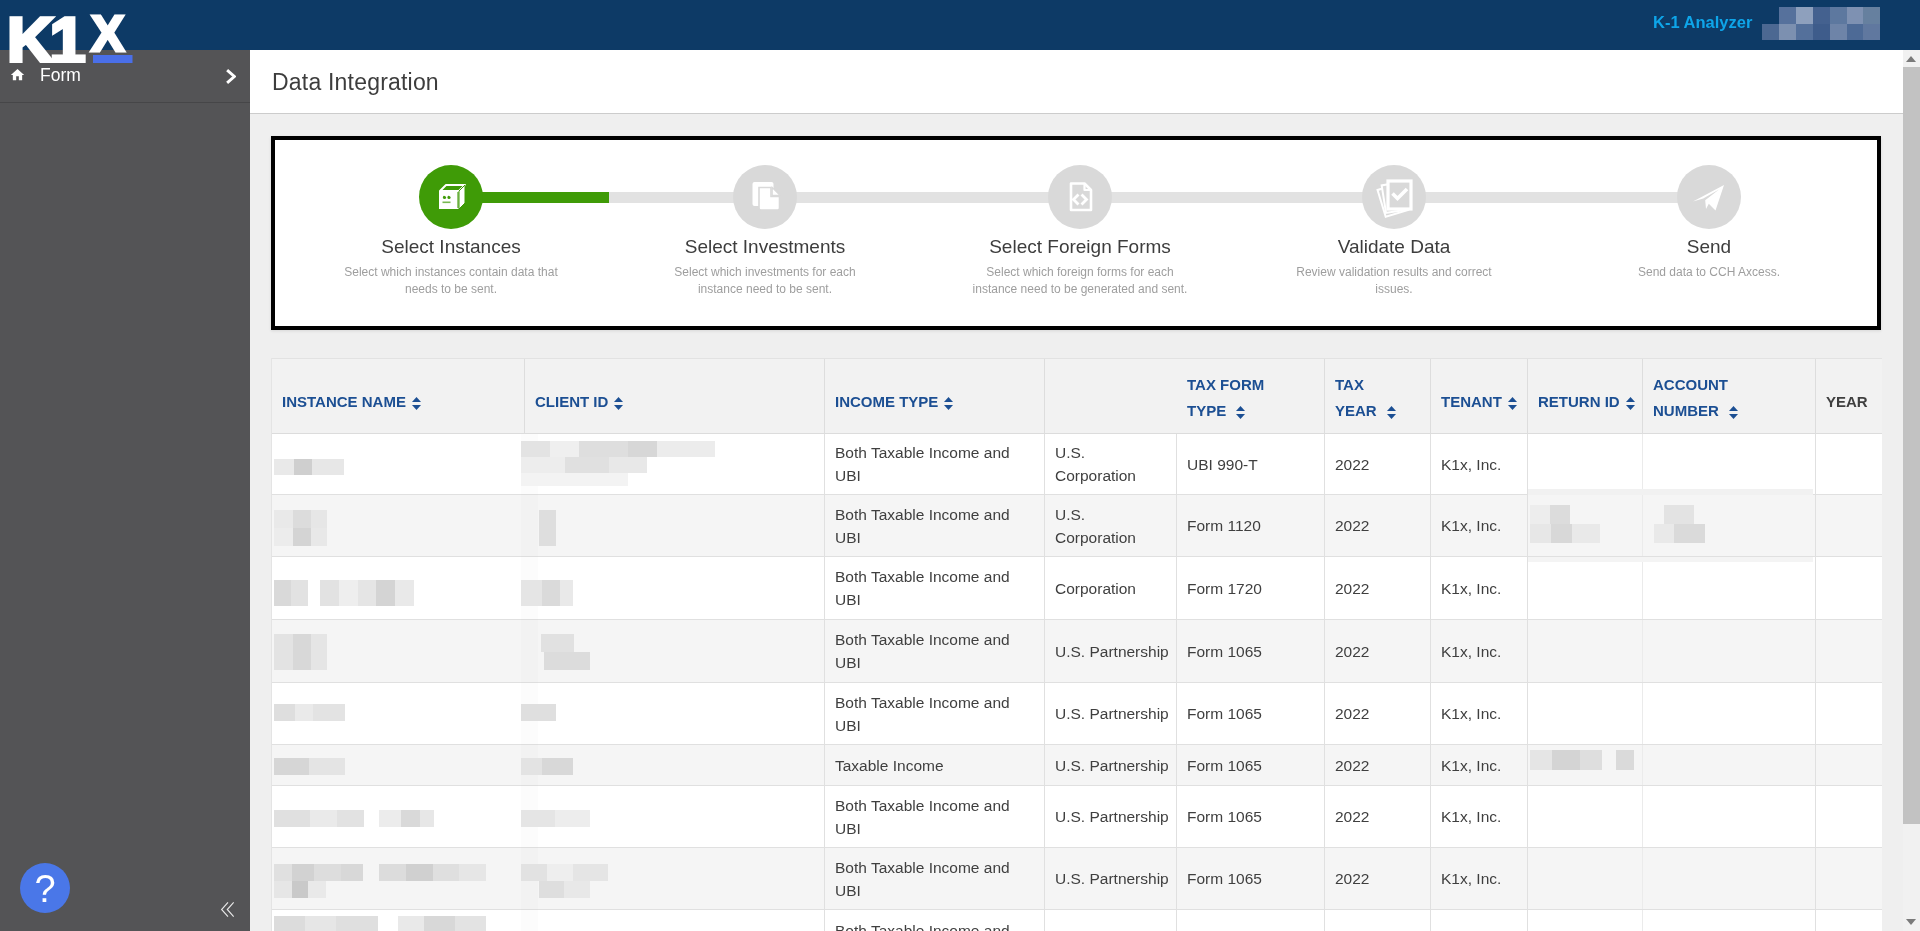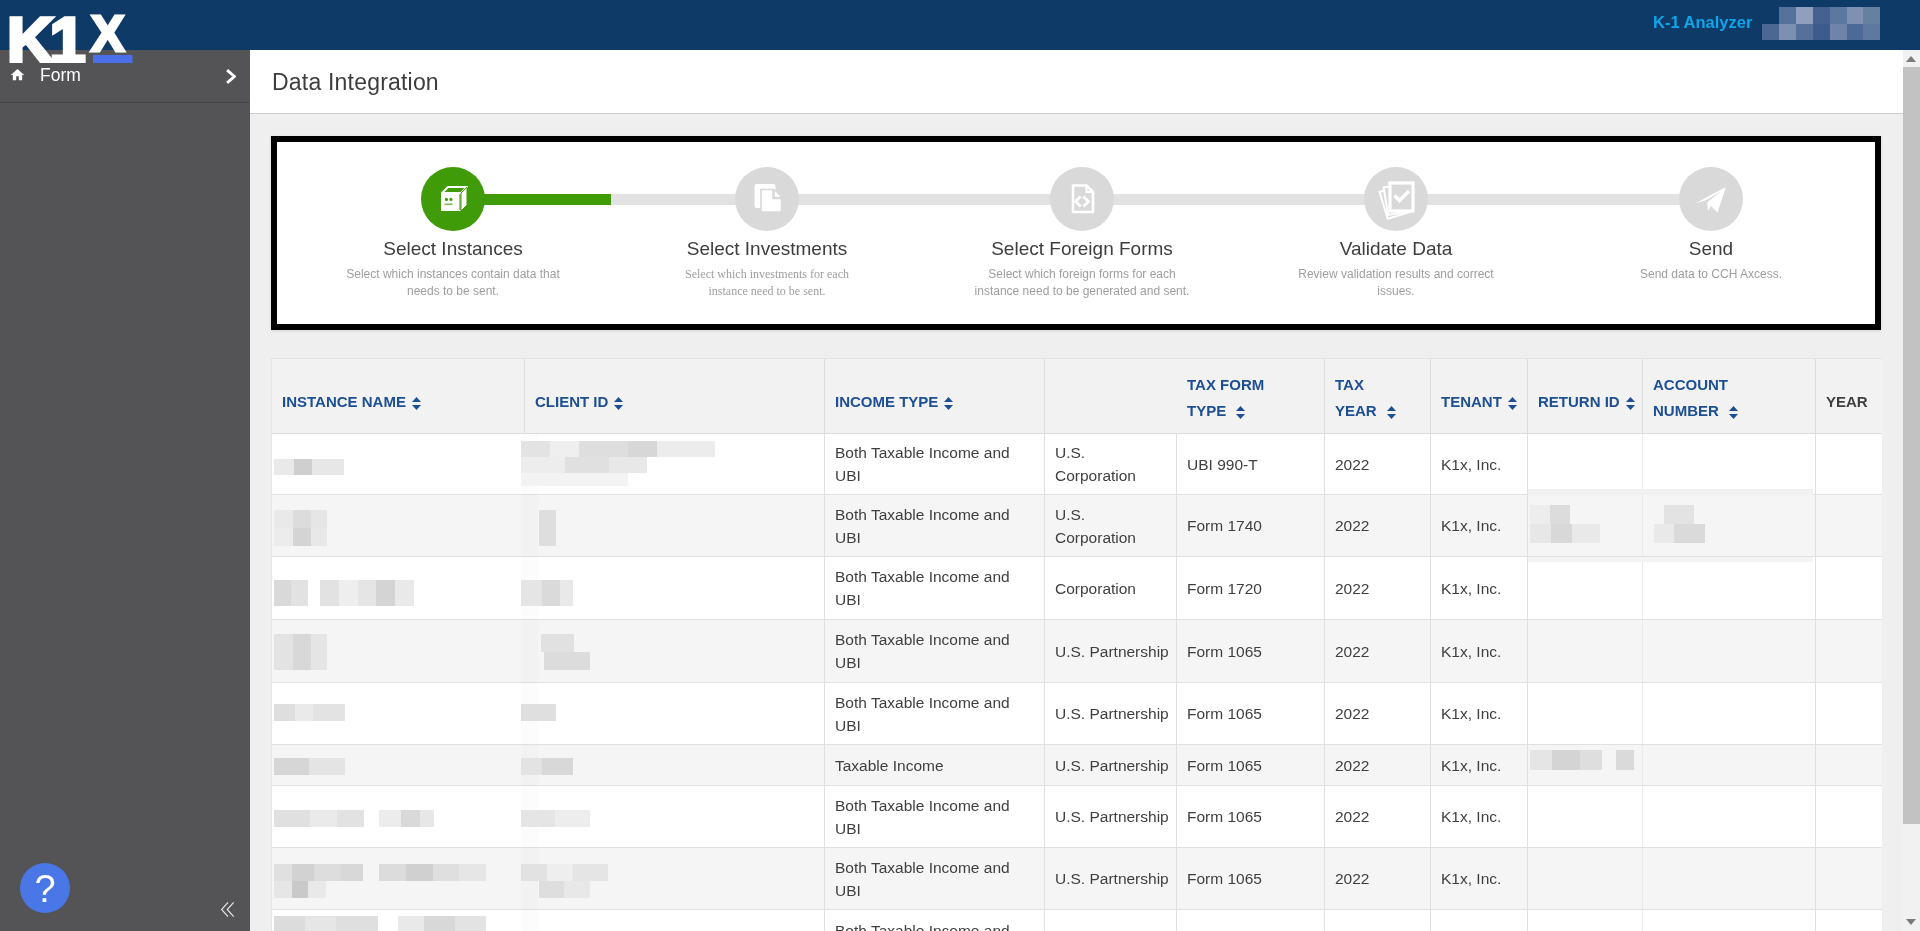--- a/index.html
+++ b/index.html
@@ -19,21 +19,21 @@
   #sidebar { position:absolute; left:0; top:50px; width:250px; height:881px; background:#545456; z-index:20; }
   #homerow { position:absolute; left:0; top:0; width:250px; height:53px; border-bottom:1px solid #464648; }
   #homerow .txt { position:absolute; left:40px; top:15px; font-size:17.5px; color:#fff; }
   #helpbtn { position:absolute; left:20px; top:813px; width:50px; height:50px; border-radius:50%; background:#4a77e8; color:#fff; font-size:38px; font-weight:400; text-align:center; line-height:52px; }
 
   
   #titlebar { position:absolute; left:250px; top:50px; width:1653px; height:64px; background:#fff; border-bottom:1px solid #cccccc; z-index:5; }
   #titlebar h1 { position:absolute; left:22px; top:19px; font-size:23px; font-weight:500; color:#3d3d3d; letter-spacing:0.2px; }
 
   
-  #card { position:absolute; left:271px; top:136px; width:1610px; height:194px; background:#fff; border:6px solid #000000; box-shadow:0 1px 3px rgba(0,0,0,0.10); }
+  #card { position:absolute; left:271px; top:136px; width:1610px; height:194px; background:#fff; border:4px solid #000000; box-shadow:0 1px 3px rgba(0,0,0,0.10); }
   .track { position:absolute; background:#e2e2e2; height:11px; }
   .trackg { position:absolute; background:#3f9b07; height:11px; }
   .circle { position:absolute; width:64px; height:64px; border-radius:50%; background:#d9d9d9; display:flex; align-items:center; justify-content:center; }
   .circle.active { background:#3f9b07; }
   .stitle { position:absolute; font-size:19px; color:#3d3d3d; text-align:center; transform:translateX(-50%); white-space:nowrap; }
   .ssub { position:absolute; font-size:12px; line-height:17px; color:#9e9e9e; text-align:center; transform:translateX(-50%); }
 
   
   #tbl { position:absolute; left:271px; top:358px; width:1610px; height:573px; background:#fff; border-left:1px solid #e4e4e4; border-right:1px solid #e4e4e4; }
   #thead { position:absolute; left:0; top:0; width:1610px; height:76px; background:#f2f2f2; border-top:1px solid #e2e2e2; border-bottom:1px solid #dcdcdc; }
@@ -113,21 +113,21 @@
       </svg>
     </div>
 
     <div class="stitle" style="left:176px;  top:96px;">Select Instances</div>
     <div class="stitle" style="left:490px;  top:96px;">Select Investments</div>
     <div class="stitle" style="left:805px;  top:96px;">Select Foreign Forms</div>
     <div class="stitle" style="left:1119px; top:96px;">Validate Data</div>
     <div class="stitle" style="left:1434px; top:96px;">Send</div>
 
     <div class="ssub" style="left:176px;  top:124px; width:250px;">Select which instances contain data that<br>needs to be sent.</div>
-    <div class="ssub" style="left:490px;  top:124px; width:250px;font-family:Liberation Serif, serif;">Select which investments for each<br>instance need to be sent.</div>
+    <div class="ssub" style="left:490px;  top:124px; width:250px;">Select which investments for each<br>instance need to be sent.</div>
     <div class="ssub" style="left:805px;  top:124px; width:260px;">Select which foreign forms for each<br>instance need to be generated and sent.</div>
     <div class="ssub" style="left:1119px; top:124px; width:250px;">Review validation results and correct<br>issues.</div>
     <div class="ssub" style="left:1434px; top:124px; width:250px;">Send data to CCH Axcess.</div>
   </div>
 
   <div id="tbl">
     <div id="thead">
       <div class="th" style="left:0; width:253px;">
           <span class="lbl" style="top:30px;">INSTANCE NAME<svg class="sort" width="9" height="13" viewBox="0 0 9 13">
               <path d="M4.5 0 L9 5 H0 Z" fill="#1c4f93"></path>
@@ -207,21 +207,21 @@
     <div class="row g" style="top:137px; height:62px;">
       <div class="td" style="left:0; width:253px; border-right:none;"></div>
       <div class="td" style="left:253px; width:300px;"></div>
       <div class="td" style="left:553px; width:220px;">
           <span class="in">Both Taxable Income and<br>UBI</span>
         </div>
       <div class="td" style="left:773px; width:132px;">
           <span class="in">U.S.<br>Corporation</span>
         </div>
       <div class="td" style="left:905px; width:148px;">
-          <span class="in">Form 1740</span>
+          <span class="in">Form 1120</span>
         </div>
       <div class="td" style="left:1053px; width:106px;">
           <span class="in">2022</span>
         </div>
       <div class="td" style="left:1159px; width:97px;">
           <span class="in">K1x, Inc.</span>
         </div>
       <div class="td" style="left:1256px; width:115px; border-right-color:#ebebeb;"></div>
       <div class="td" style="left:1371px; width:173px;"></div>
       <div class="td" style="left:1544px; width:66px; border-right:none;"></div>

